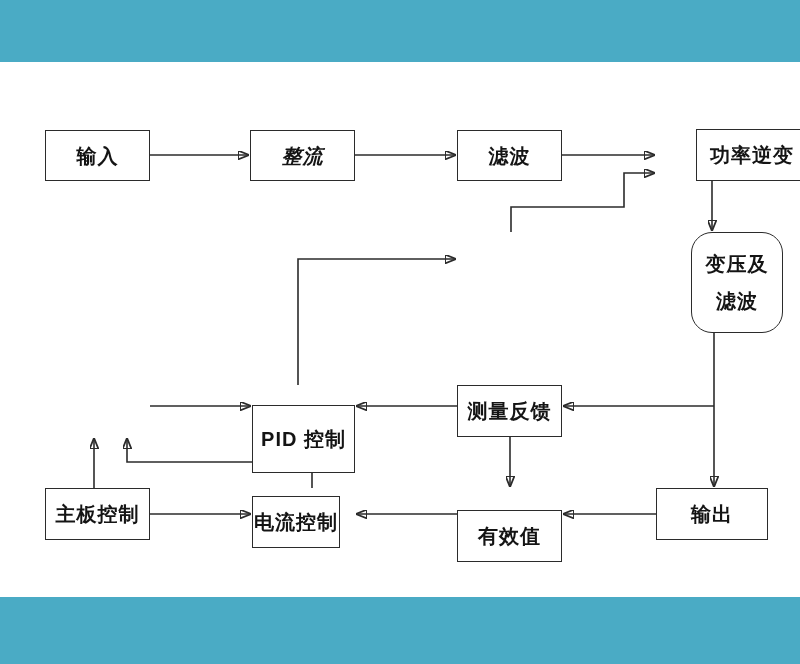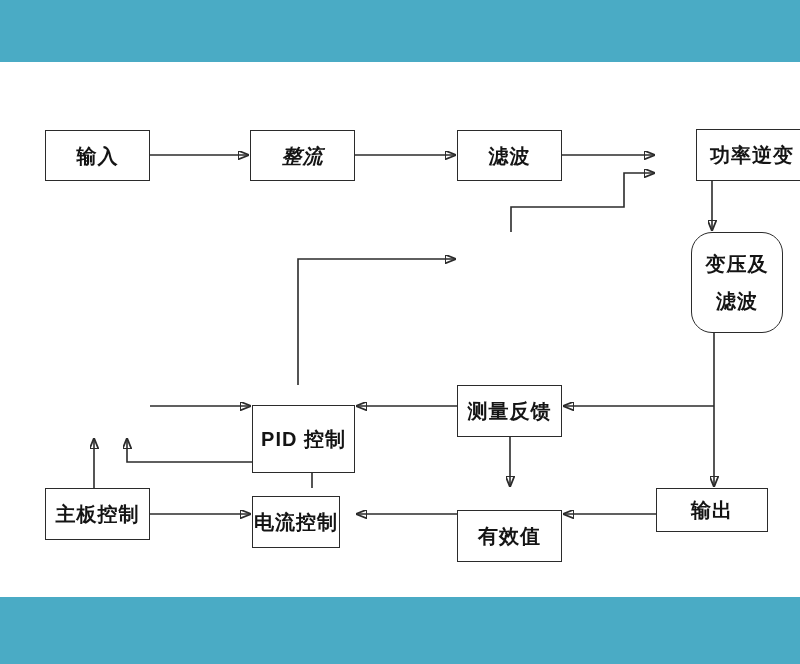--- a/index.html
+++ b/index.html
@@ -102,15 +102,15 @@
   <div class="node" style="left:252px; top:385px; width:103px; height:68px;margin-top:20px;">PID 控制</div>
 
   <div class="node" style="left:45px;  top:488px; width:105px; height:52px;">主板控制</div>
 
   <div class="node" style="left:457px; top:385px; width:105px; height:52px;">测量反馈</div>
 
   <div class="node" style="left:252px; top:496px; width:88px; height:52px;">电流控制</div>
 
   <div class="node" style="left:457px; top:510px; width:105px; height:52px;">有效值</div>
 
-  <div class="node" style="left:656px; top:488px; width:112px; height:44px;text-align:center;">输出</div>
+  <div class="node" style="left:656px; top:488px; width:112px; height:52px;text-align:center;">输出</div>
 
 </div>
 
 </body></html>

